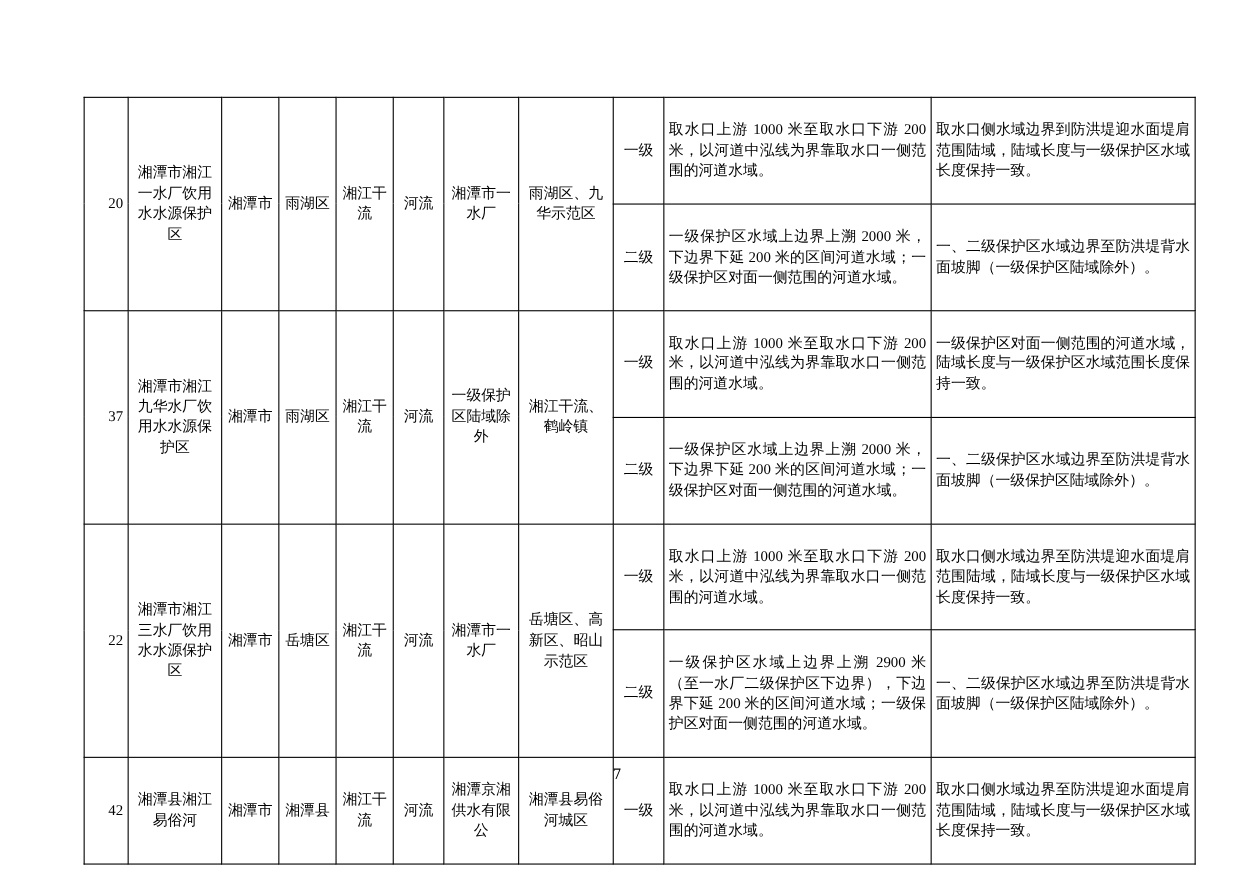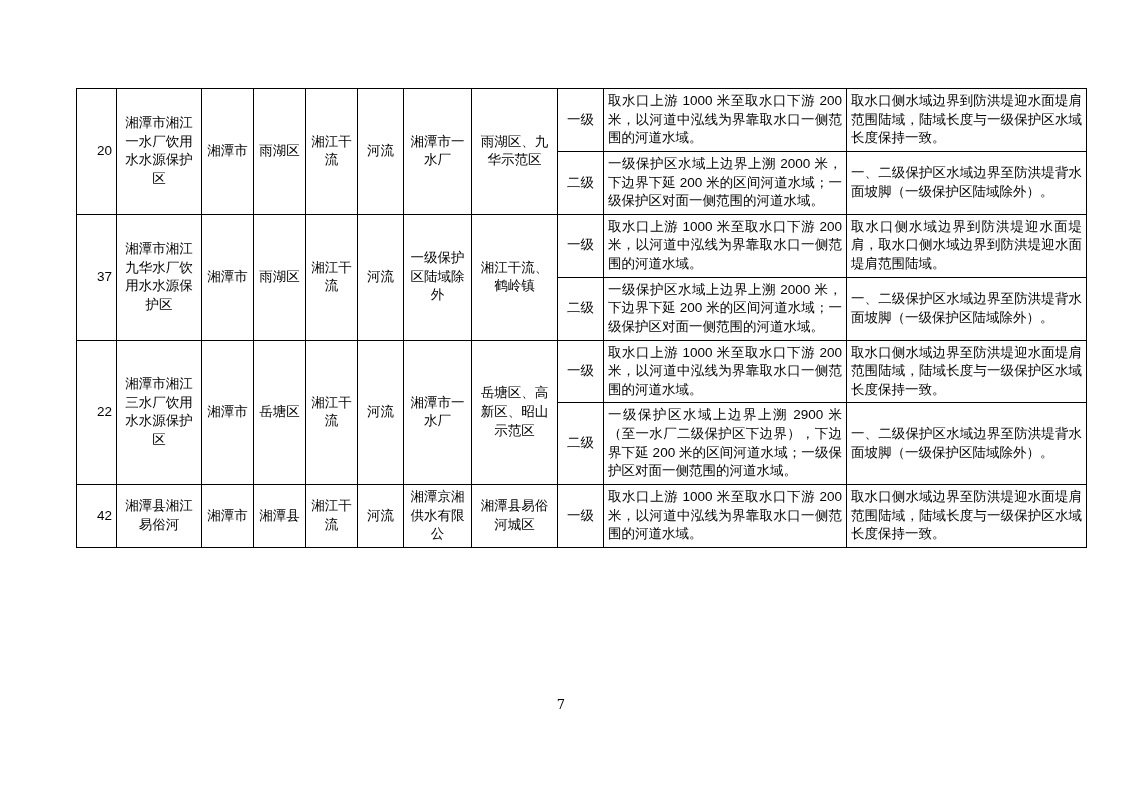--- a/index.html
+++ b/index.html
@@ -27,25 +27,25 @@
     top: 88px;
     width: 970px;
   }
   table.doc-table {
     border-collapse: collapse;
     width: 970px;
     table-layout: fixed;
   }
   table.doc-table td {
     border: 1px solid #000000;
-    padding: 3px 4px;
+    padding: 20px 4px;
     vertical-align: middle;
     font-size: 13.5px;
     line-height: 1.38;
-    font-family: Liberation Sans, sans-serif;
+    font-family: Liberation Serif, serif;
   }
   
   col.c-idx    { width: 40px; }
   col.c-name   { width: 85px; }
   col.c-city   { width: 52px; }
   col.c-county { width: 52px; }
   col.c-river  { width: 52px; }
   col.c-type   { width: 46px; }
   col.c-plant  { width: 68px; }
   col.c-area   { width: 86px; }
@@ -114,21 +114,21 @@
           <td class="ctr num" rowspan="2">37</td>
           <td class="ctr" rowspan="2">湘潭市湘江九华水厂饮用水水源保护区</td>
           <td class="ctr" rowspan="2">湘潭市</td>
           <td class="ctr" rowspan="2">雨湖区</td>
           <td class="ctr" rowspan="2">湘江干流</td>
           <td class="ctr" rowspan="2">河流</td>
           <td class="ctr" rowspan="2">一级保护区陆域除外</td>
           <td class="ctr" rowspan="2">湘江干流、鹤岭镇</td>
           <td class="ctr">一级</td>
           <td class="just">取水口上游 1000 米至取水口下游 200 米，以河道中泓线为界靠取水口一侧范围的河道水域。</td>
-          <td class="just">取水口侧水域边界到防洪堤迎水面堤肩，取水口侧水域边界到防洪堤迎水面堤肩范围陆域。</td>
+          <td class="just">一级保护区对面一侧范围的河道水域，陆域长度与一级保护区水域范围长度保持一致。</td>
         </tr>
         <tr>
           <td class="ctr">二级</td>
           <td class="just">一级保护区水域上边界上溯 2000 米，下边界下延 200 米的区间河道水域；一级保护区对面一侧范围的河道水域。</td>
           <td class="just">一、二级保护区水域边界至防洪堤背水面坡脚（一级保护区陆域除外）。</td>
         </tr>
 
         <tr>
           <td class="ctr num" rowspan="2">22</td>
           <td class="ctr" rowspan="2">湘潭市湘江三水厂饮用水水源保护区</td>

